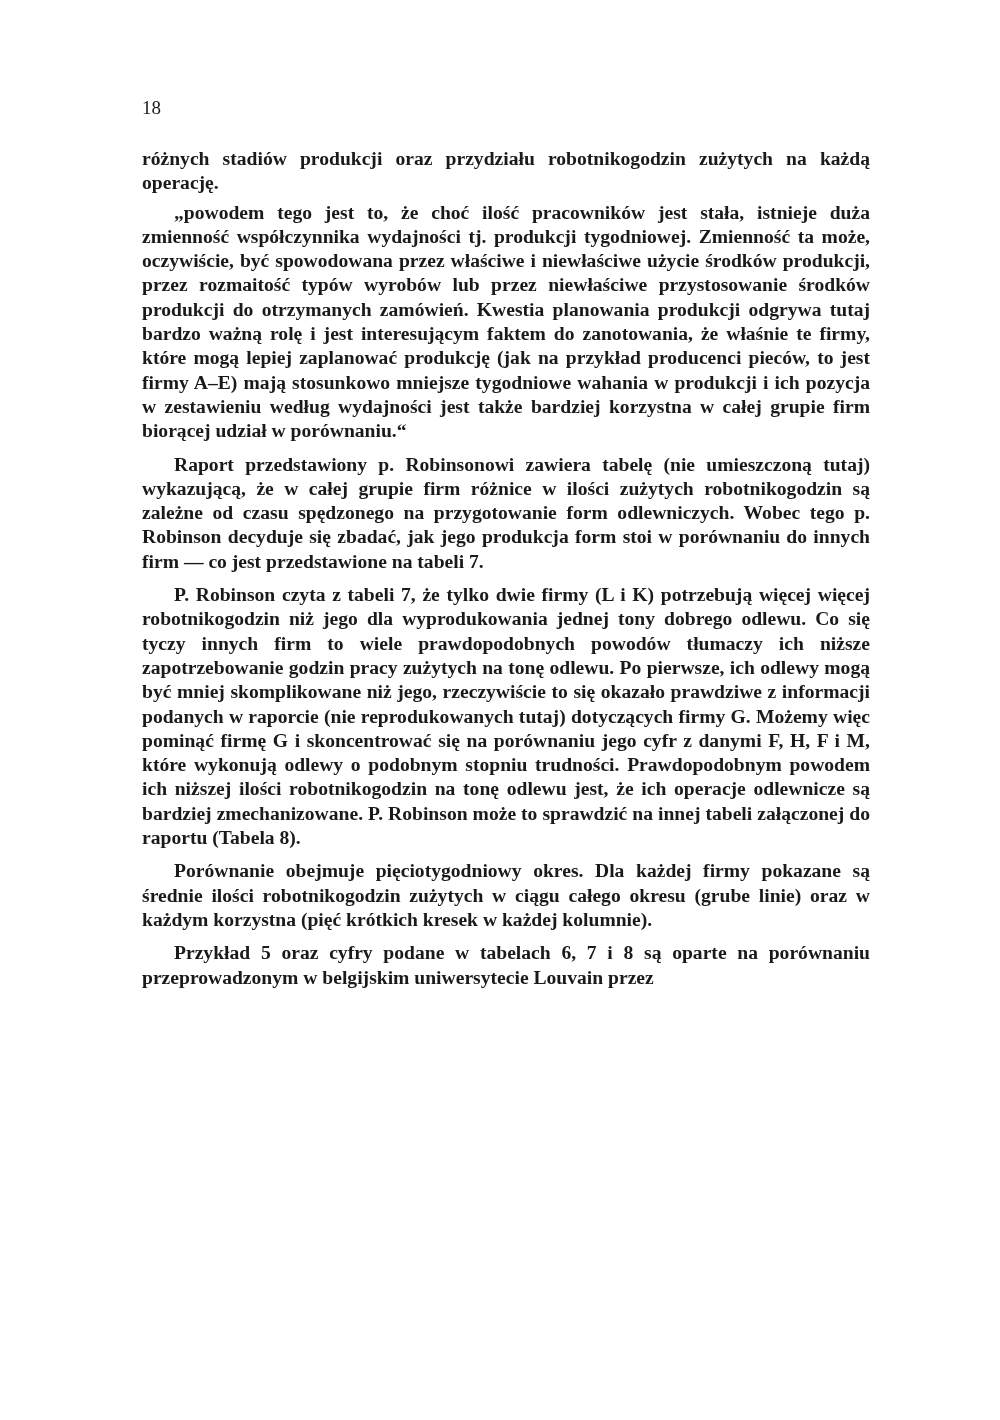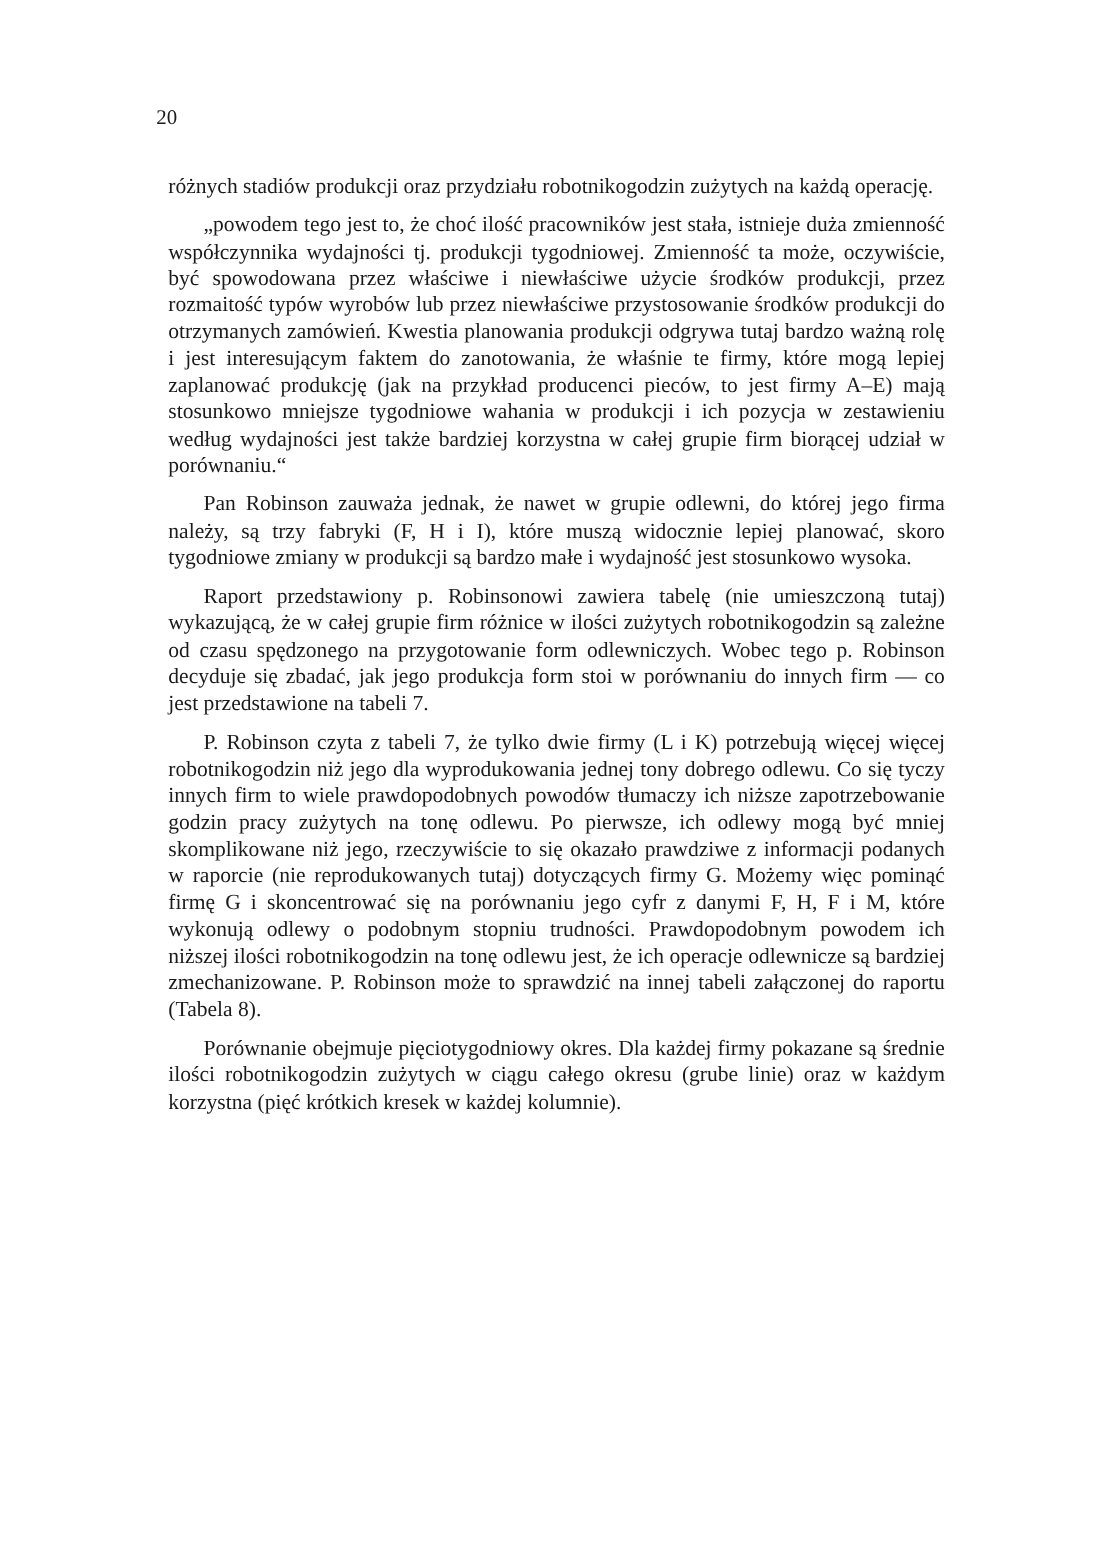--- a/index.html
+++ b/index.html
@@ -4,31 +4,31 @@
 <style>
   html, body { margin: 0; padding: 0; background: #ffffff; }
   body { width: 1000px; height: 1420px; position: relative; overflow: hidden; }
   .page {
     position: absolute; left: 142px; top: 96px; width: 728px;
     font-family: "Liberation Serif", "DejaVu Serif", serif;
     color: #1a1a1a; font-size: 19.6px; line-height: 24.3px;
   }
   .page-number { position: absolute; left: 0; top: 0; font-size: 19px; }
   .body-text { position: absolute; left: 0; top: 51px; width: 728px; }
-  p { margin: 11px; text-align: justify; text-align-last: left; hyphens: manual; }
+  p { margin: 0; text-align: justify; text-align-last: left; hyphens: manual; font-weight: bold; }
   p.indent { text-indent: 32px; }
   p.gap { margin-top: 5px; }
   p.gap-lg { margin-top: 9px; }
 </style>
 </head>
 <body>
 
 <div class="page">
-  <div class="page-number">20</div>
+  <div class="page-number">18</div>
   <div class="body-text">
     <p>różnych stadiów produkcji oraz przydziału robotnikogodzin zużytych na każdą operację.</p>
     <p class="indent gap">„powodem tego jest to, że choć ilość pracowników jest stała, istnieje duża zmienność współczynnika wydajności tj. produkcji tygodniowej. Zmienność ta może, oczywiście, być spowodowana przez właściwe i niewłaściwe użycie środków produkcji, przez rozmaitość typów wyrobów lub przez niewłaściwe przystosowanie środków produkcji do otrzymanych zamówień. Kwestia planowania produkcji odgrywa tutaj bardzo ważną rolę i jest interesującym faktem do zanotowania, że właśnie te firmy, które mogą lepiej zaplanować produkcję (jak na przykład producenci pieców, to jest firmy A–E) mają stosunkowo mniejsze tygodniowe wahania w produkcji i ich pozycja w zestawieniu według wydajności jest także bardziej korzystna w całej grupie firm biorącej udział w porównaniu.“</p>
-    <p class="indent gap">Pan Robinson zauważa jednak, że nawet w grupie odlewni, do której jego firma należy, są trzy fabryki (F, H i I), które muszą widocznie lepiej planować, skoro tygodniowe zmiany w produkcji są bardzo małe i wydajność jest stosunkowo wysoka.</p>
     <p class="indent gap-lg">Raport przedstawiony p. Robinsonowi zawiera tabelę (nie umieszczoną tutaj) wykazującą, że w całej grupie firm różnice w ilości zużytych robotnikogodzin są zależne od czasu spędzonego na przygotowanie form odlewniczych. Wobec tego p. Robinson decyduje się zbadać, jak jego produkcja form stoi w porównaniu do innych firm — co jest przedstawione na tabeli 7.</p>
     <p class="indent gap-lg">P. Robinson czyta z tabeli 7, że tylko dwie firmy (L i K) potrzebują więcej więcej robotnikogodzin niż jego dla wyprodukowania jednej tony dobrego odlewu. Co się tyczy innych firm to wiele prawdopodobnych powodów tłumaczy ich niższe zapotrzebowanie godzin pracy zużytych na tonę odlewu. Po pierwsze, ich odlewy mogą być mniej skomplikowane niż jego, rzeczywiście to się okazało prawdziwe z informacji podanych w raporcie (nie reprodukowanych tutaj) dotyczących firmy G. Możemy więc pominąć firmę G i skoncentrować się na porównaniu jego cyfr z danymi F, H, F i M, które wykonują odlewy o podobnym stopniu trudności. Prawdopodobnym powodem ich niższej ilości robotnikogodzin na tonę odlewu jest, że ich operacje odlewnicze są bardziej zmechanizowane. P. Robinson może to sprawdzić na innej tabeli załączonej do raportu (Tabela 8).</p>
     <p class="indent gap-lg">Porównanie obejmuje pięciotygodniowy okres. Dla każdej firmy pokazane są średnie ilości robotnikogodzin zużytych w ciągu całego okresu (grube linie) oraz w każdym korzystna (pięć krótkich kresek w każdej kolumnie).</p>
+    <p class="indent gap-lg">Przykład 5 oraz cyfry podane w tabelach 6, 7 i 8 są oparte na porównaniu przeprowadzonym w belgijskim uniwersytecie Louvain przez</p>
   </div>
 </div>
 
 </body></html>

